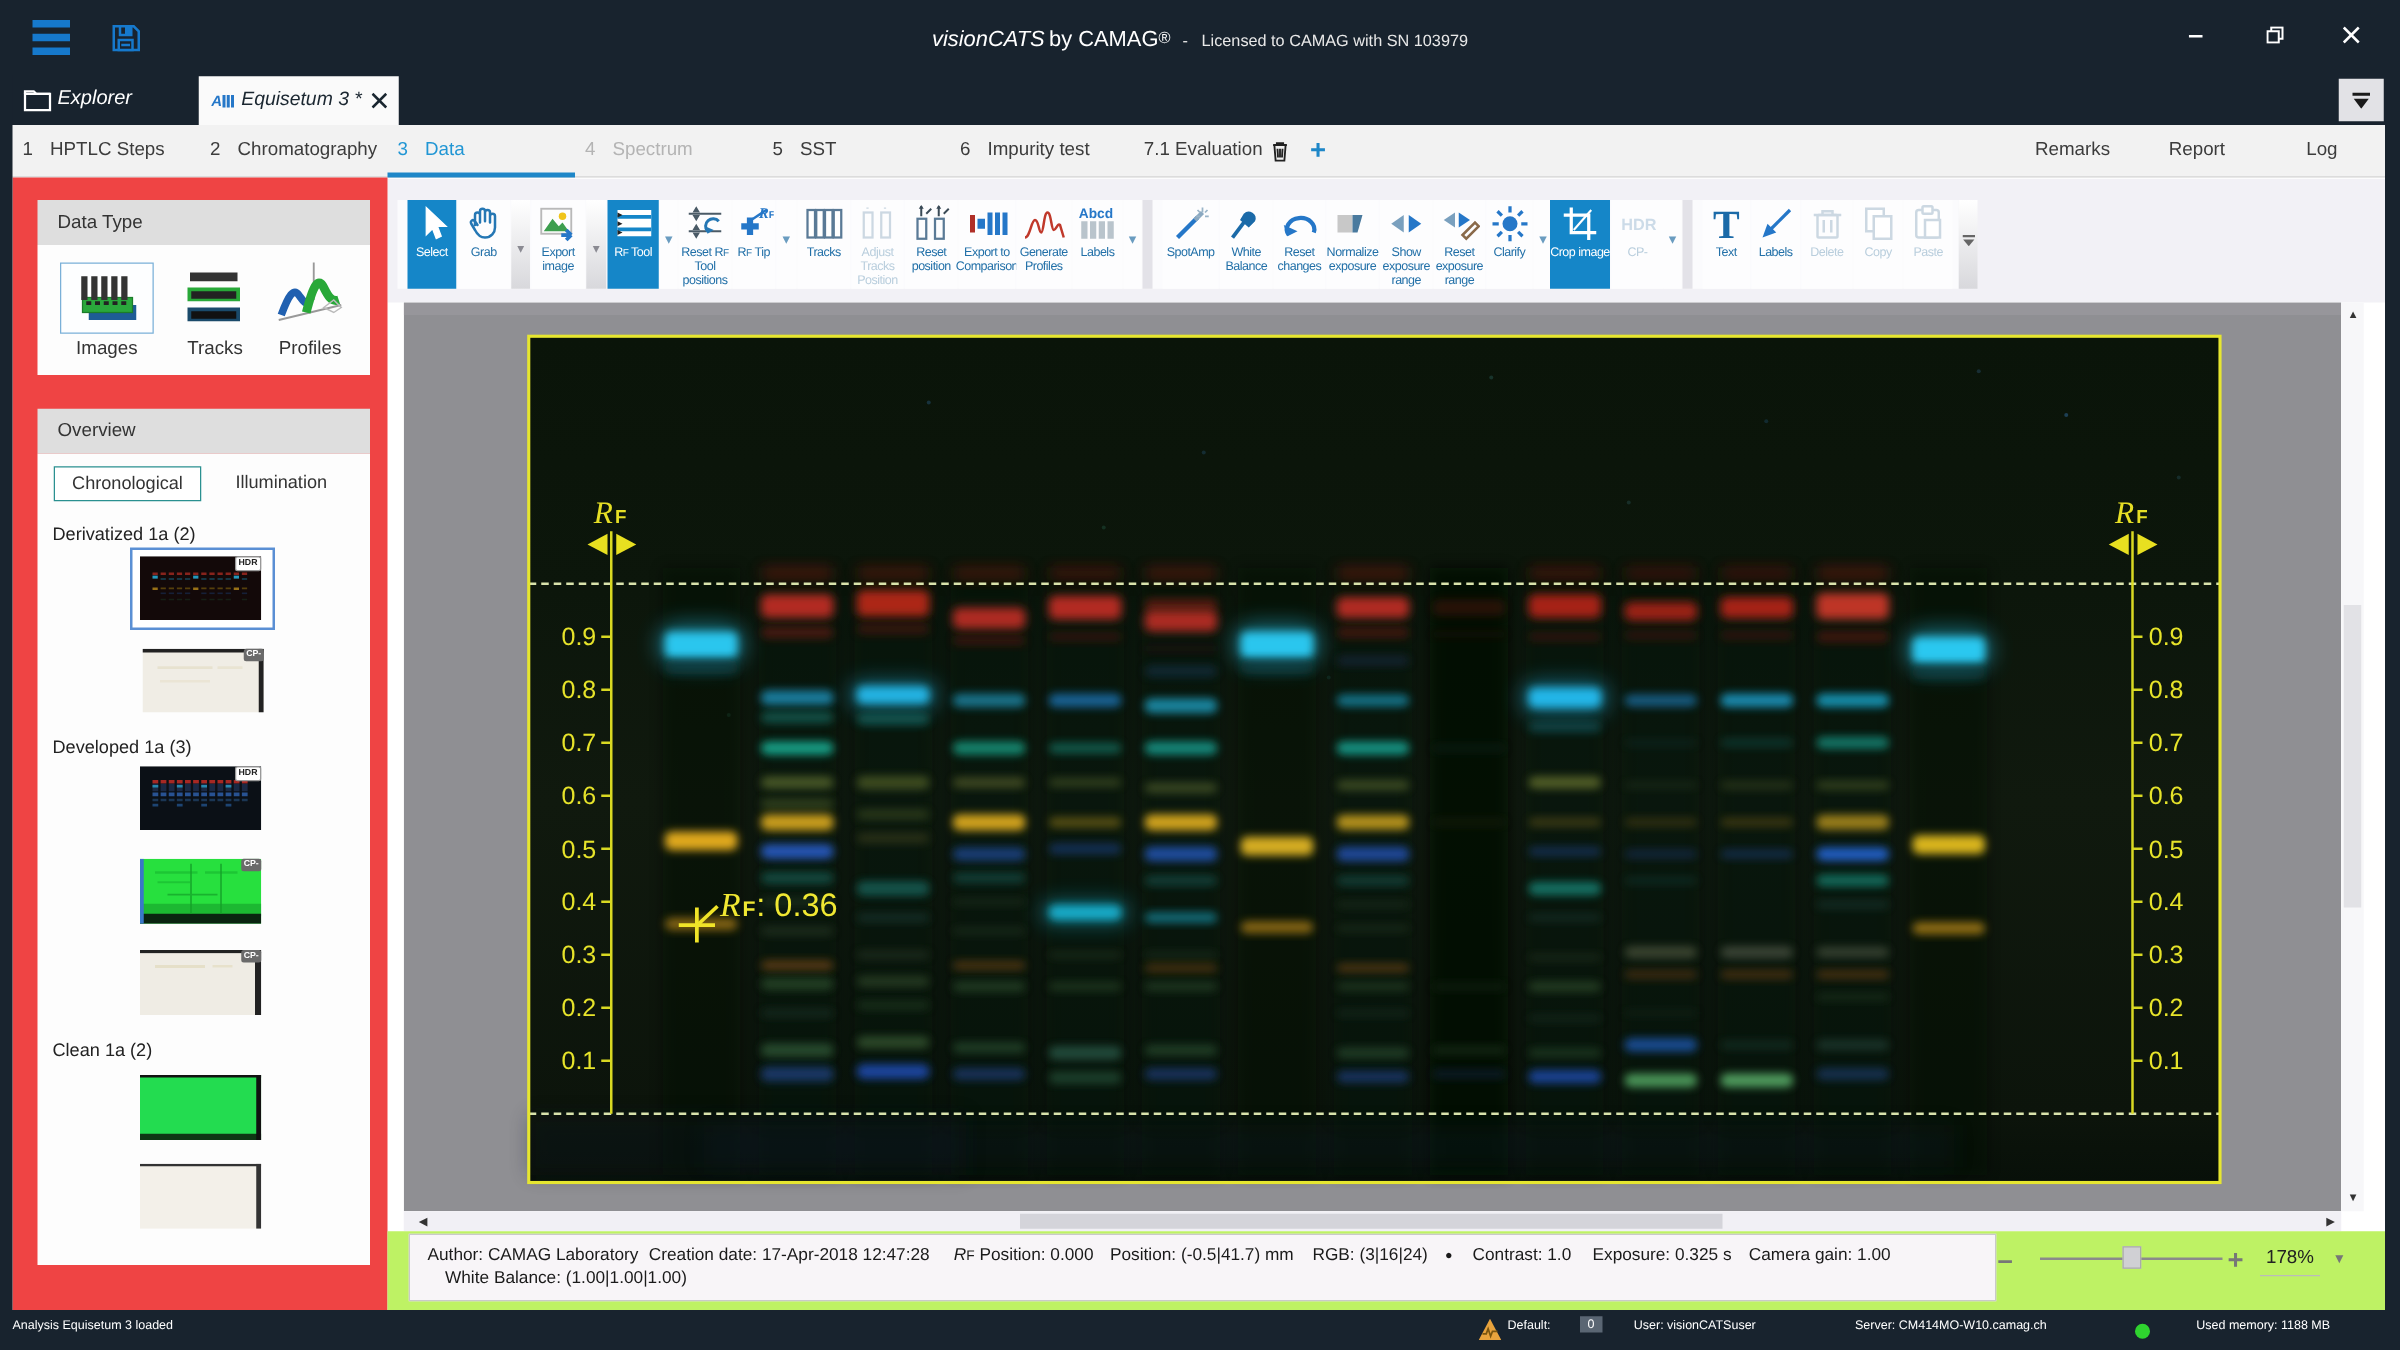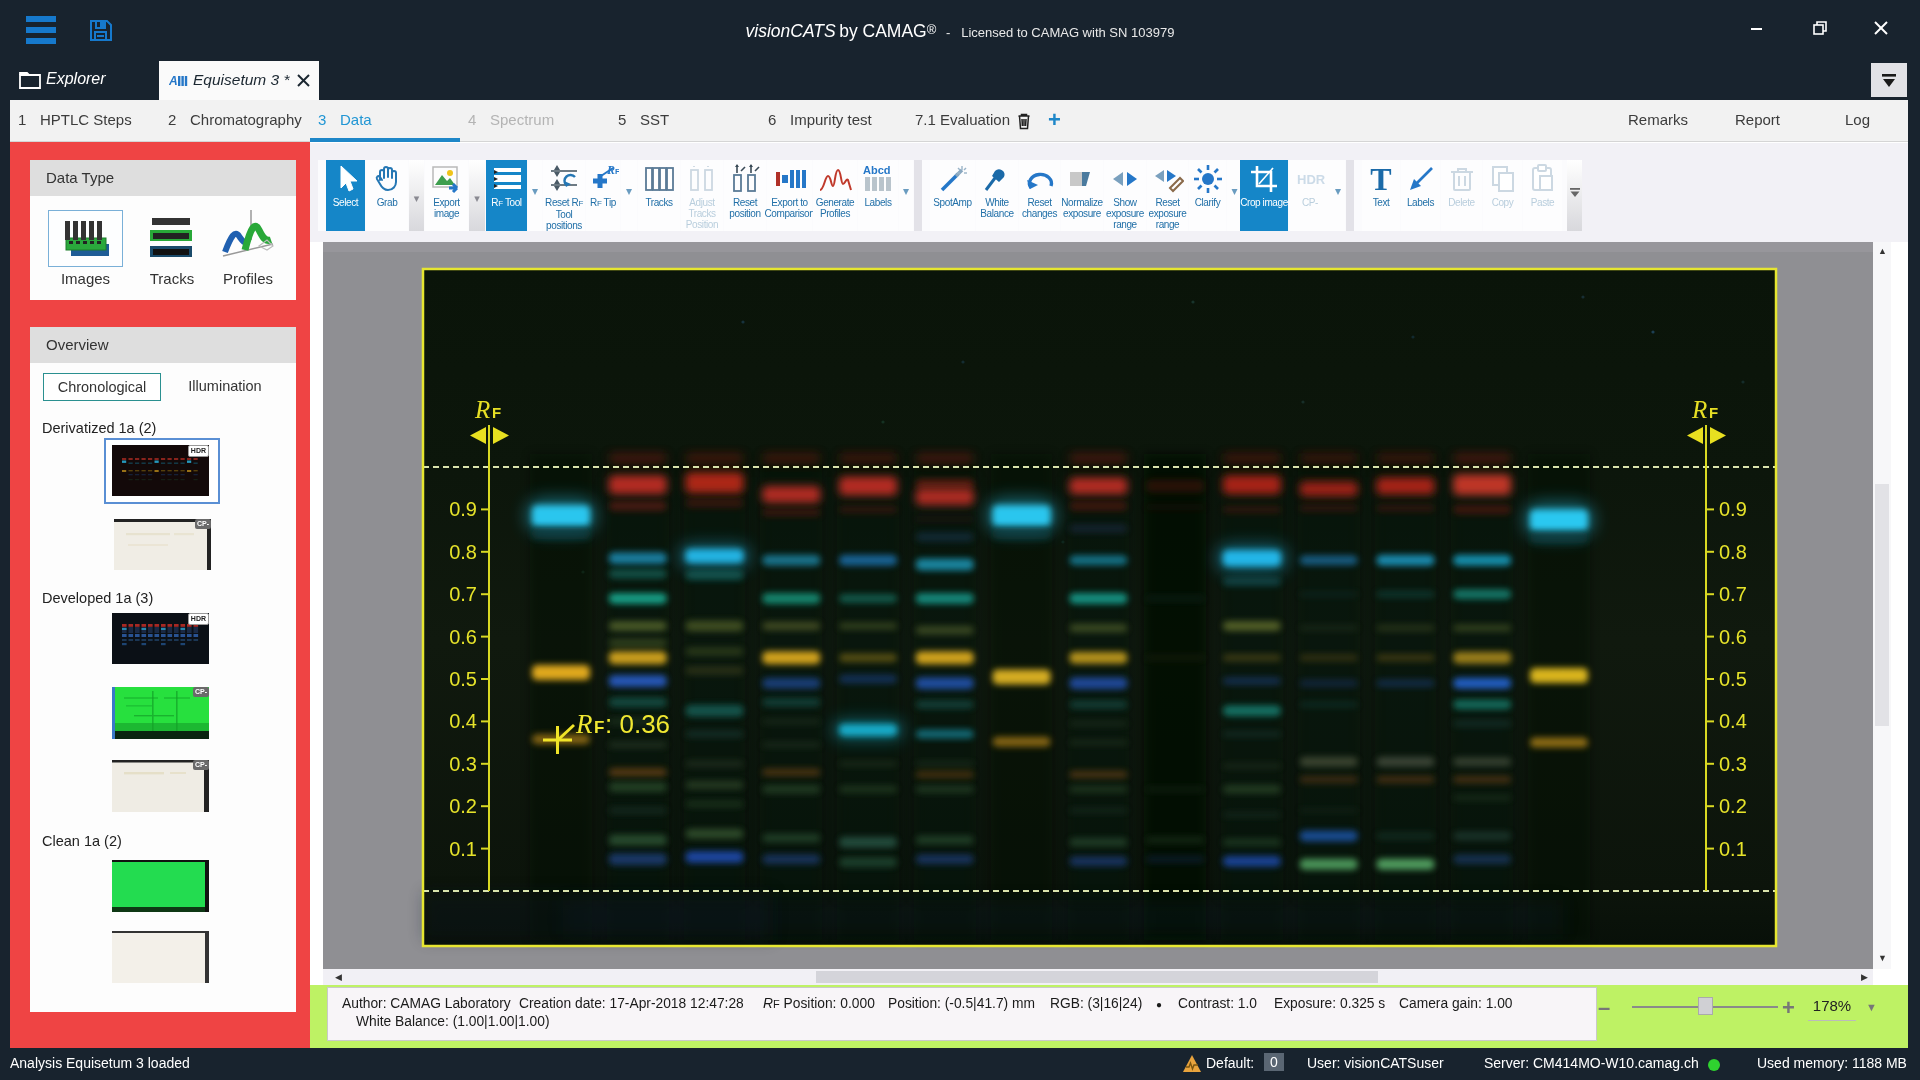--- a/index.html
+++ b/index.html
@@ -63,21 +63,21 @@
 #hthumb { position:absolute; left:493px; top:2px; width:562px; height:12px; background:#d4d4da; }
 .scar { position:absolute; font-size:9px; color:#333; }
 
 #infobar { position:absolute; left:310px; top:985px; width:1598px; height:63px; background:#bef264; }
 #infobox { position:absolute; left:17px; top:2px; width:1270px; height:54px; background:#f8f5f8; border:1px solid #c9c9c9; font-size:13.8px; color:#1a1a1a; }
 #infobox .seg { position:absolute; top:8px; white-space:pre; }
 #infobox .l2 { position:absolute; left:16px; top:26px;margin-left:12px; }
 .zoomctl { position:absolute; color:#777; }
 #pct { position:absolute; left:1498px; top:12px; width:48px; font-size:15px; color:#222; text-align:center; border-bottom:1px solid #bbb; height:24px; }
 
-#statusbar { position:absolute; left:0; top:1048px; width:1920px; height:32px; background:#18232e; color:#fff; font-size:14px; }
+#statusbar { position:absolute; left:0; top:1048px; width:1920px; height:32px; background:#18232e; color:#fff; font-size:10px; }
 #leftedge { position:absolute; left:0; top:60px; width:10px; height:988px; background:#18232e; }
 #rightedge { position:absolute; left:1908px; top:60px; width:12px; height:988px; background:#18232e; }
 </style></head>
 <body>
 <div id="root">
 
 <div id="titlebar">
   <div class="hamb">
         <span style="top:16px"></span>
         <span style="top:27px"></span>

